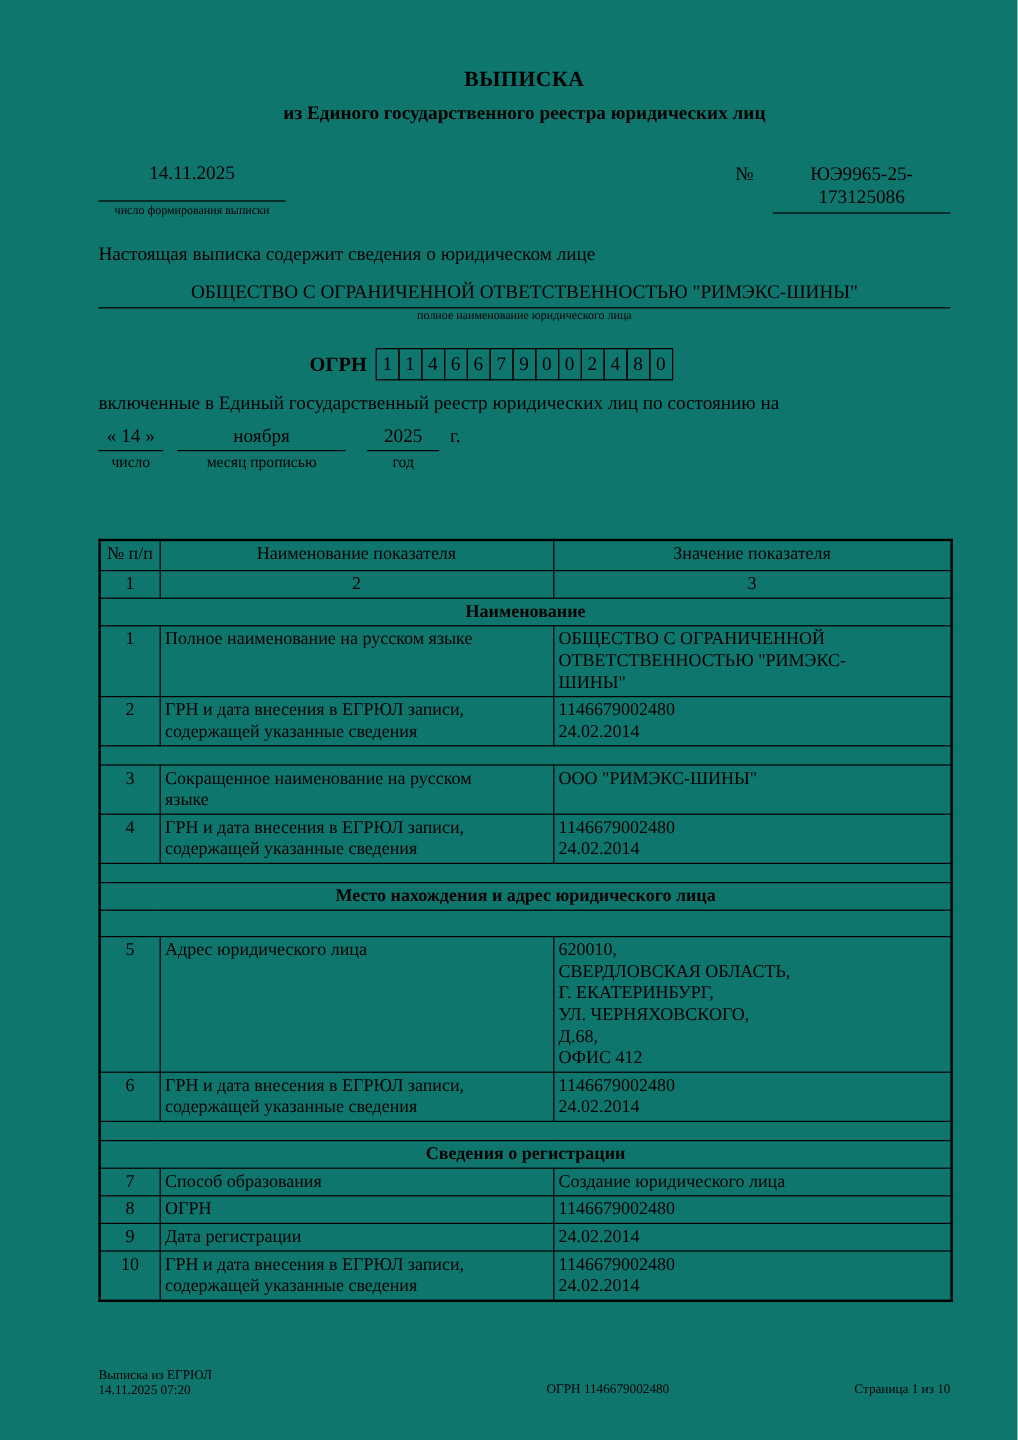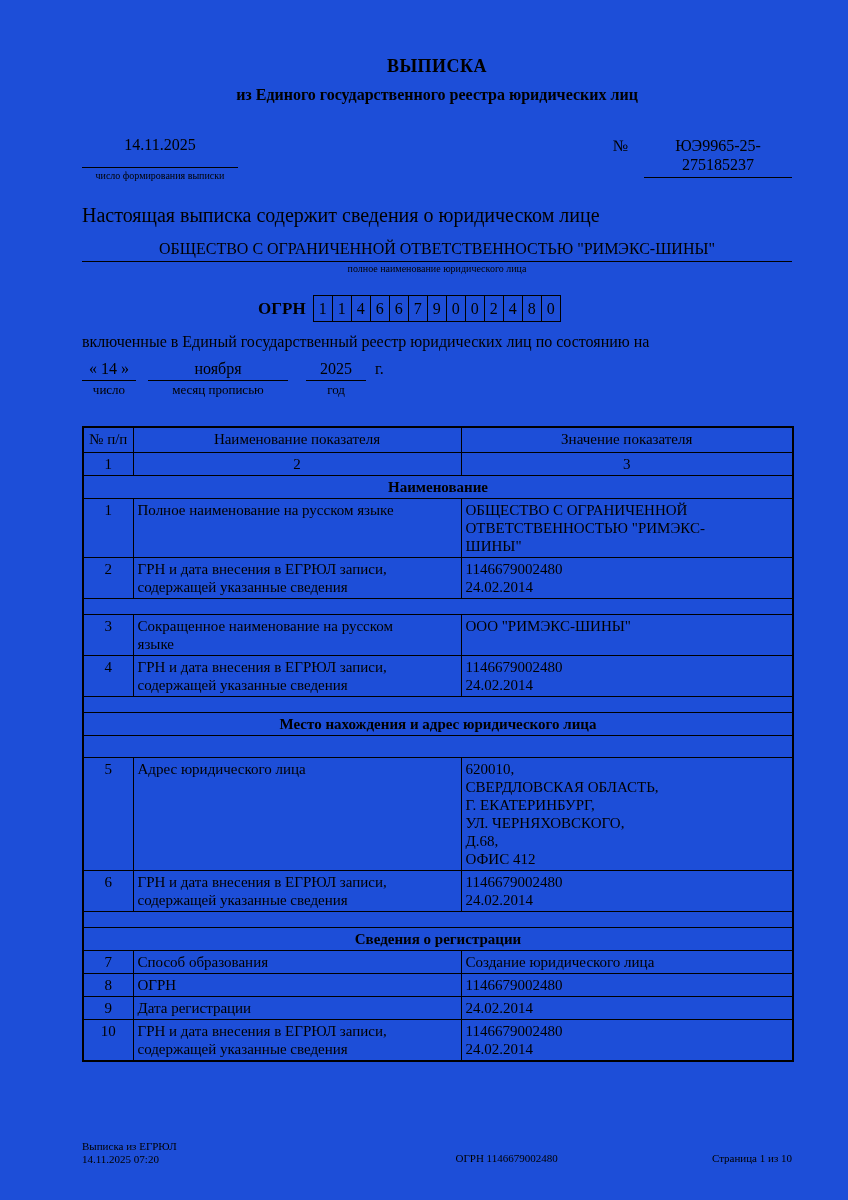--- a/index.html
+++ b/index.html
@@ -5,21 +5,21 @@
   * { margin: 0; padding: 0; box-sizing: border-box; }
   html, body { background: #ffffff; }
   body {
     width: 848px; height: 1200px;
     font-family: "Liberation Serif", "DejaVu Serif", serif;
     color: #000;
   }
   .page {
     position: relative;
     width: 848px; height: 1200px;
-    background: #1d4ed8;
+    background: #0f766e;
     overflow: hidden;
   }
   .content {
     position: absolute;
     left: 82px; top: 0;
     width: 710px;
   }
 
   
   .doc-title {
@@ -46,21 +46,21 @@
   .number-sign { font-size: 16px; margin-right: 16px; margin-top: 1px; }
   .number-value {
     width: 148px; text-align: center;
     font-size: 16px; line-height: 19px;
     white-space: pre-line;
     border-bottom: 1px solid #000;
     padding-bottom: 3px;
   }
 
   
-  .intro { margin-top: 23px; font-size: 20px; }
+  .intro { margin-top: 23px; font-size: 16px; }
   .company-line {
     margin-top: 13px;
     text-align: center;
     font-size: 16px;
     border-bottom: 1px solid #000;
     padding-bottom: 3px;
   }
   .company-caption { margin-top: 1px; text-align: center; font-size: 10px; }
 
   .ogrn-row {
@@ -84,21 +84,21 @@
   .asof-group { text-align: center; }
   .asof-top { font-size: 16px; padding-bottom: 2px; border-bottom: 1px solid #000; }
   .asof-caption { font-size: 13px; margin-top: 1px; }
   .asof-day { width: 54px; }
   .asof-month { width: 140px; margin-left: 12px; }
   .asof-year { width: 60px; margin-left: 18px; }
   .asof-suffix { font-size: 16px; margin-left: 9px; margin-top: 0; }
 
   
   .main-table {
-    margin-top: 28px;
+    margin-top: 56px;
     border-collapse: collapse;
     width: 710px;
     border: 2px solid #000;
     font-size: 15px;
     table-layout: fixed;
   }
   .main-table td {
     border: 1px solid #000;
     vertical-align: top;
     line-height: 18px;
@@ -141,21 +141,21 @@
     <div class="doc-subtitle">из Единого государственного реестра юридических лиц</div>
 
     <div class="header-row">
       <div class="date-block">
         <div class="date-value">14.11.2025</div>
         <div class="date-caption">число формирования выписки</div>
       </div>
       <div class="number-block">
         <div class="number-sign">№</div>
         <div class="number-value">ЮЭ9965-25-
-275185237</div>
+173125086</div>
       </div>
     </div>
 
     <div class="intro">Настоящая выписка содержит сведения о юридическом лице</div>
 
     <div class="company-line">ОБЩЕСТВО С ОГРАНИЧЕННОЙ ОТВЕТСТВЕННОСТЬЮ "РИМЭКС-ШИНЫ"</div>
     <div class="company-caption">полное наименование юридического лица</div>
 
     <div class="ogrn-row">
       <div class="ogrn-label">ОГРН</div>

